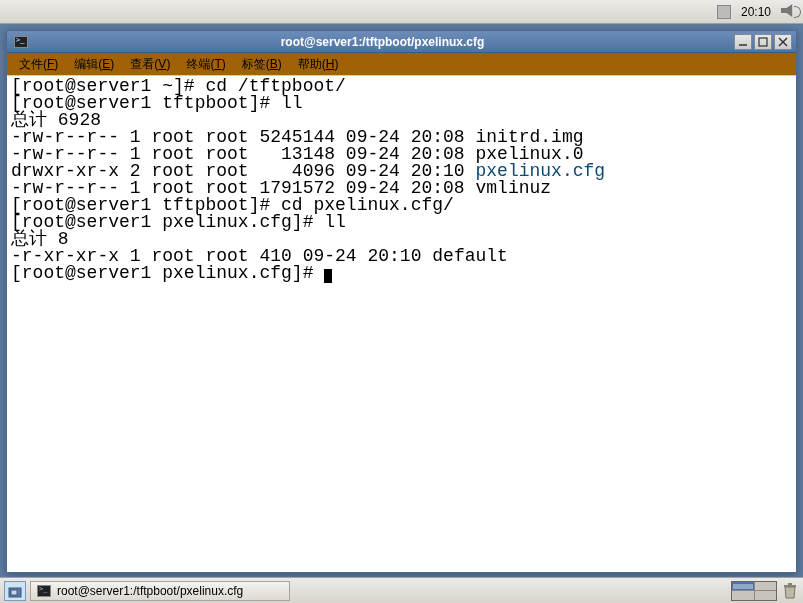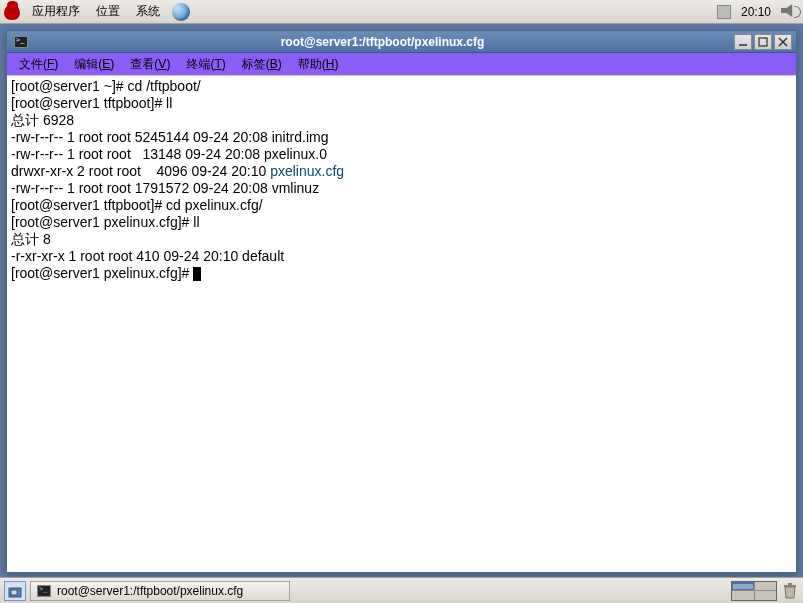--- a/index.html
+++ b/index.html
@@ -55,30 +55,30 @@
 .titlebar-title { flex:1; text-align:center; font-size:12px;}
 .titlebar-btns { display:flex; gap:2px;}
 .tbtn {
   width:18px;height:16px;background:linear-gradient(#e8e8e8,#ccc);
   border:1px solid #888;display:flex;align-items:center;justify-content:center;
   font-family:monospace;font-size:11px;color:#333;
 }
 .tbtn svg{width:10px;height:10px;display:block;}
 
 .menubar {
-  height: 23px; background: #8b5cf6; border-bottom: 1px solid #ccc;
+  height: 23px; background: #a16207; border-bottom: 1px solid #ccc;
   display:flex;align-items:flex-end;padding:0 6px;gap:4px;font-size:12px;color:#000;
 }
 .menubar .mitem{padding:2px 6px;}
 .mitem u{text-decoration:underline;}
 
 .terminal {
   flex:1; background:#fff; color:#000;
-  font-family: Liberation Sans, sans-serif;
-  font-size: 14px; line-height: 17px;
+  font-family: Liberation Mono, monospace;
+  font-size: 18px; line-height: 17px;
   padding: 2px 4px; overflow:hidden; white-space: pre;
 }
 .terminal .dir{color:#0c4a6e;}
 .terminal .exec{color:#000000;}
 .cursor{display:inline-block;width:8px;height:14px;background:#000;vertical-align:text-bottom;}
 
 .taskbar {
   position:absolute; left:0; right:0; bottom:0; height:26px;
   background: linear-gradient(#eceae7,#d8d4cd);
   border-top:1px solid #a0a0a0;
@@ -103,27 +103,20 @@
 .ws{background:#c8c4bb;}
 .ws.active{background:#4d72a3;position:relative;}
 .ws.active::after{content:"";position:absolute;left:1px;top:2px;right:1px;bottom:1px;background:#8fa9c9;}
 .trash{width:18px;height:18px;position:relative;}
 .trash svg{width:18px;height:18px;}
 </style>
 </head>
 <body>
 
 <div class="topbar">
-  <div class="topbar-left">
-    <div class="redhat-icon"></div>
-    <span class="menu-item">应用程序</span>
-    <span class="menu-item">位置</span>
-    <span class="menu-item">系统</span>
-    <div class="globe-icon"></div>
-  </div>
   <div class="topbar-right">
     <div class="tray-icon"></div>
     <span class="clock">20:10</span>
     <div class="speaker-wrap">
         <div class="speaker-icon"></div>
       </div>
   </div>
 </div>
 
 <div class="window">

